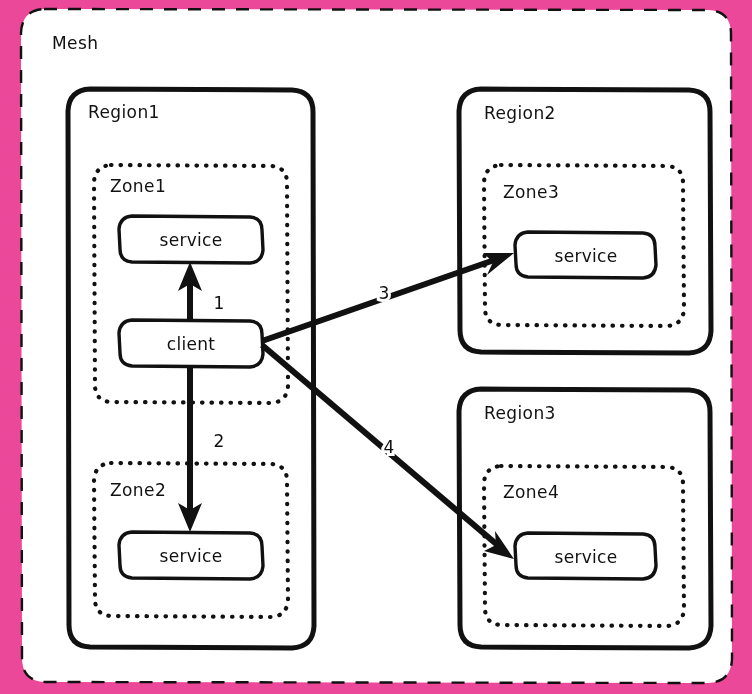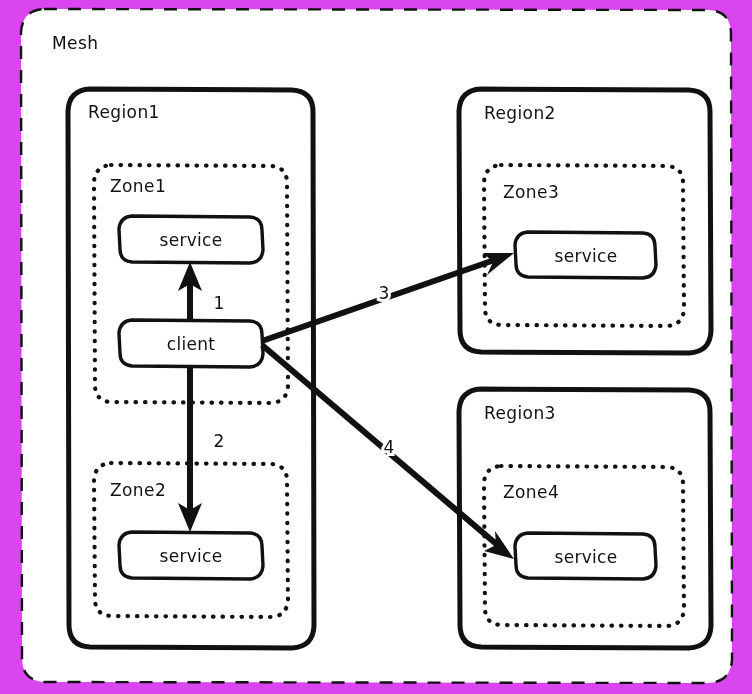--- a/index.html
+++ b/index.html
@@ -7,21 +7,21 @@
     padding: 0;
     background: #ffffff;
   }
   body {
     font-family: "DejaVu Sans", sans-serif;
   }
   #canvas {
     position: relative;
     width: 752px;
     height: 694px;
-    background: #d946ef;
+    background: #ec4899;
     overflow: hidden;
   }
   #canvas svg {
     position: absolute;
     left: 0;
     top: 0;
   }
   .lbl {
     fill: #111111;
     font-family: "DejaVu Sans", sans-serif;

